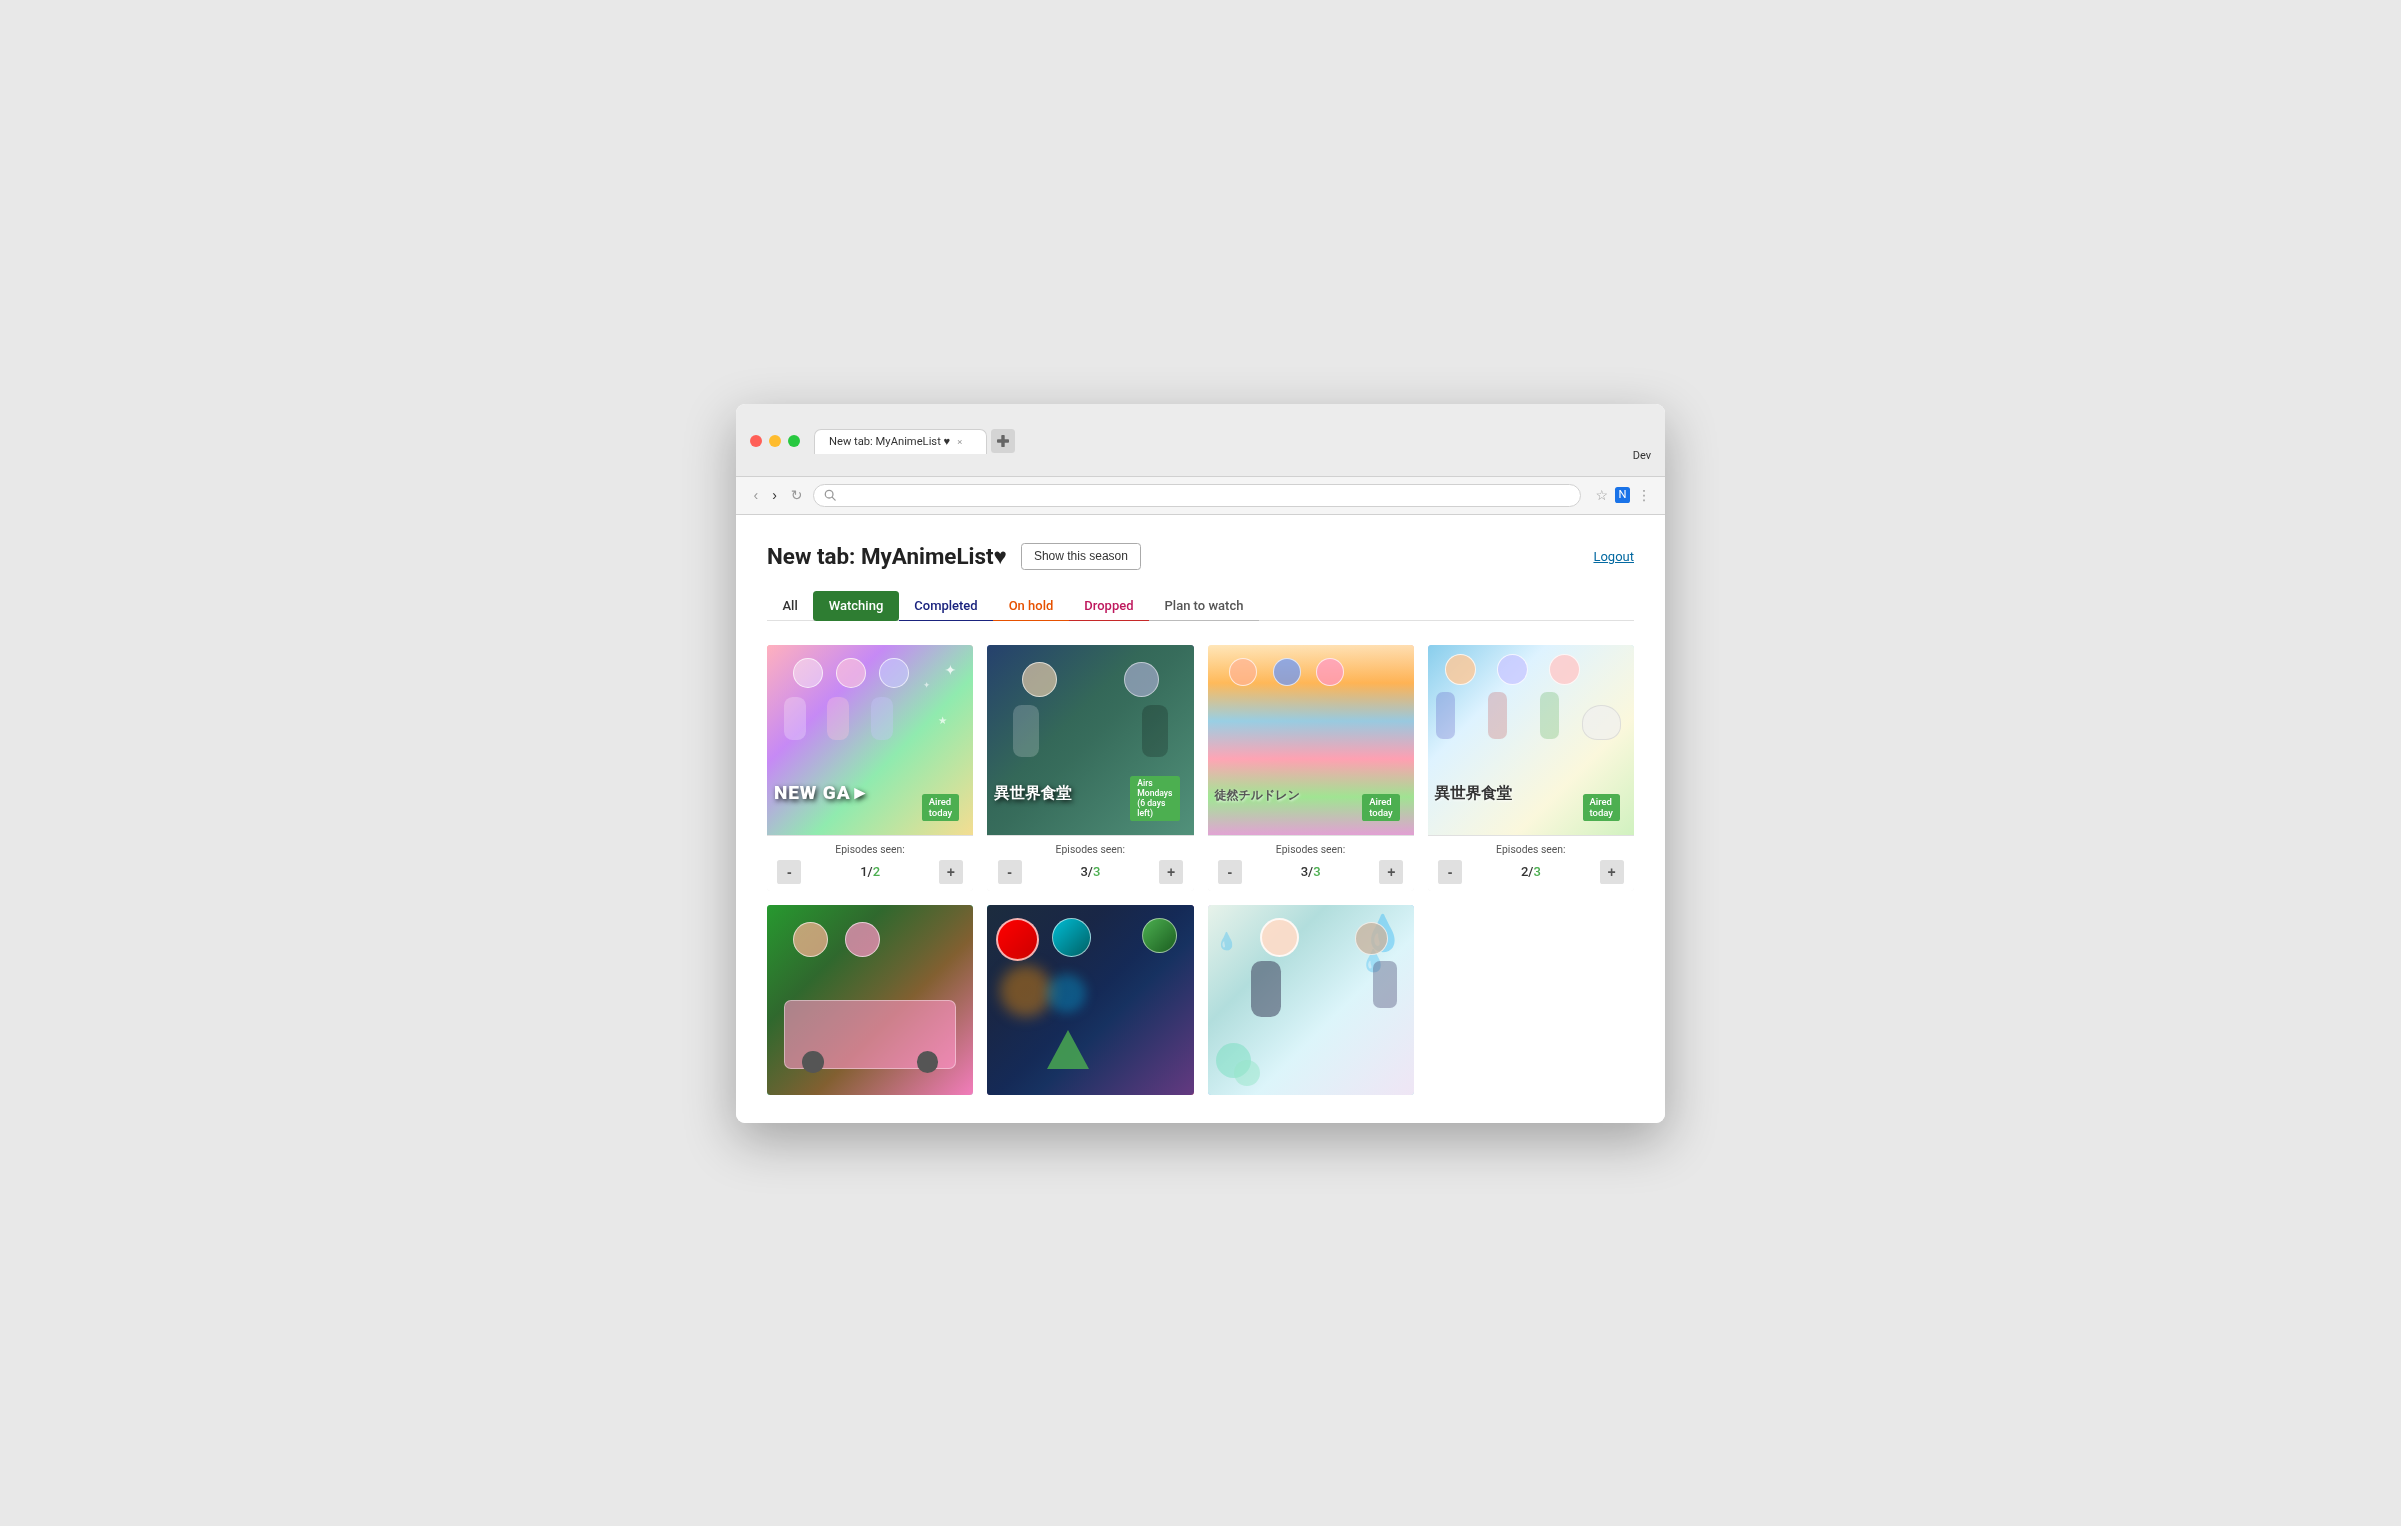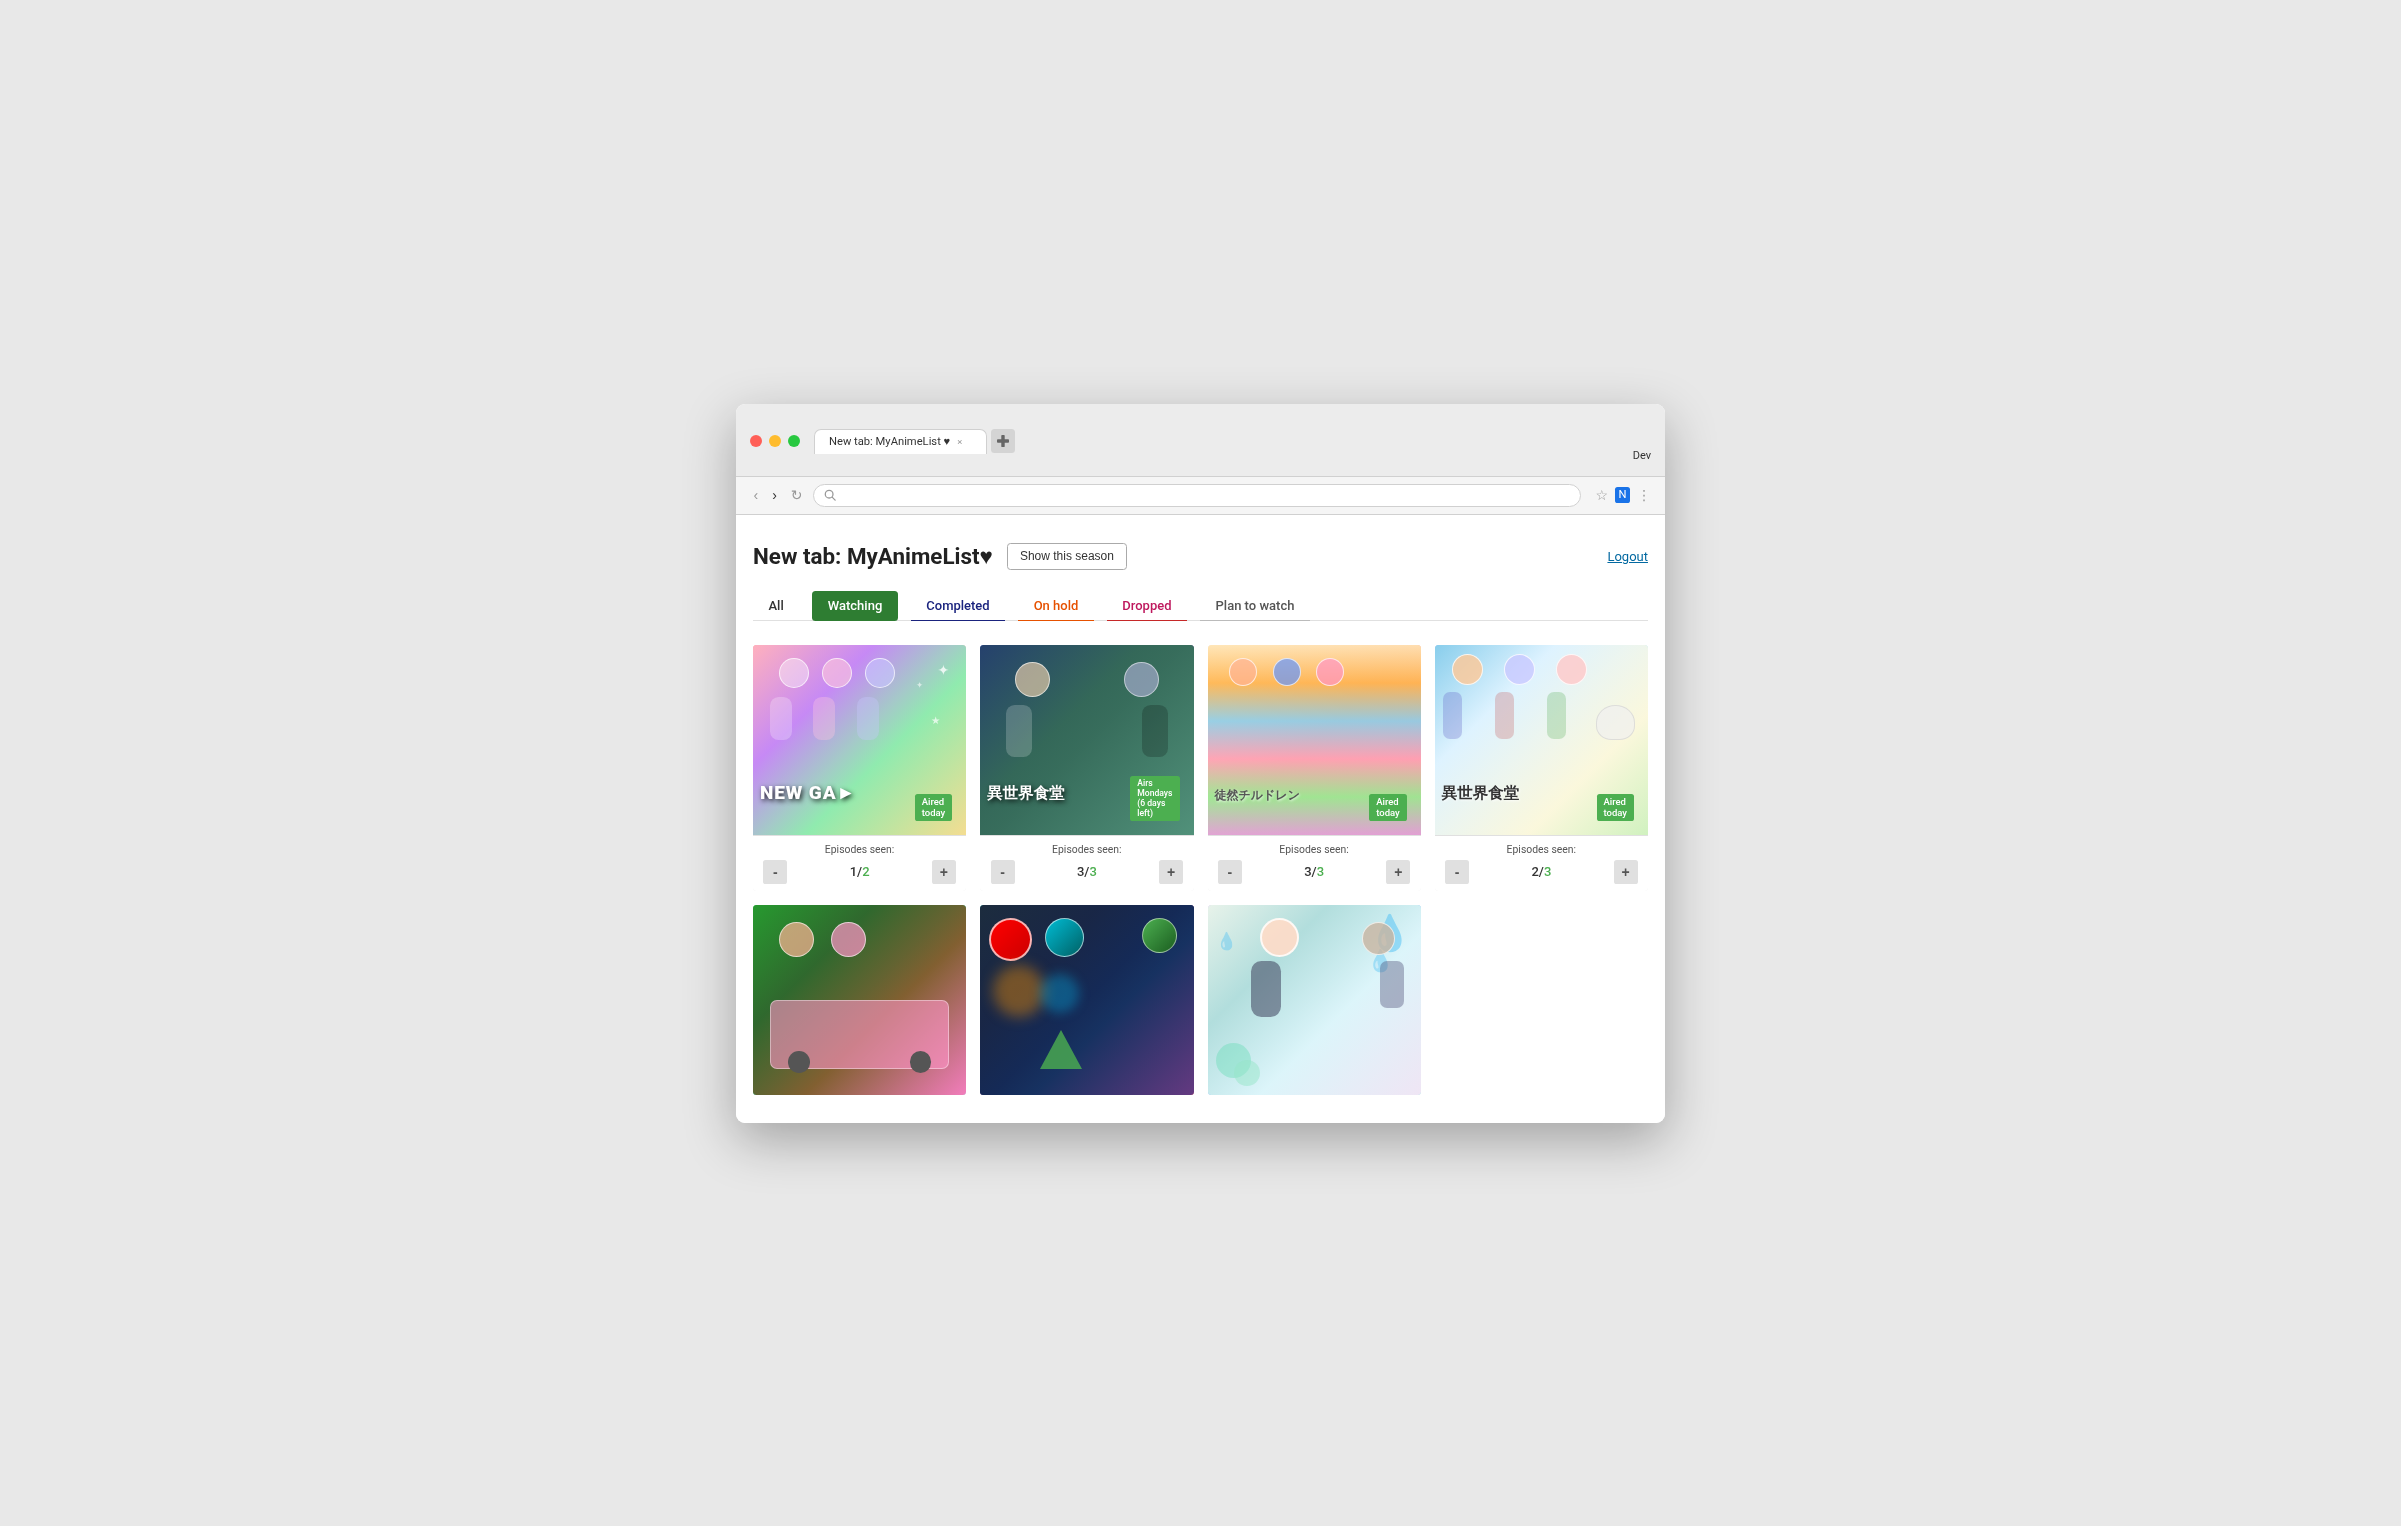--- a/index.html
+++ b/index.html
@@ -139,21 +139,21 @@
     }
 
     .addr-icon {
       color: #999;
       font-size: 14px;
       cursor: pointer;
     }
 
     
     .page-content {
-      padding: 28px 17px;
+      padding: 28px 31px;
       background: #fff;
       min-height: 604px;
     }
 
     .page-header {
       display: flex;
       align-items: center;
       margin-bottom: 21px;
     }
 
@@ -179,21 +179,21 @@
       font-size: 13px;
       color: #0369a1;
       text-decoration: underline;
       cursor: pointer;
     }
 
     
     .filter-tabs {
       display: flex;
       align-items: flex-start;
-      gap: 13px;
+      gap: 0;
       margin-bottom: 24px;
       border-bottom: 0.9px solid #e0e0e0;
       padding-bottom: 0;
     }
 
     .filter-tab {
       padding: 7px 15.5px;
       font-size: 13px;
       cursor: pointer;
       color: #555;

